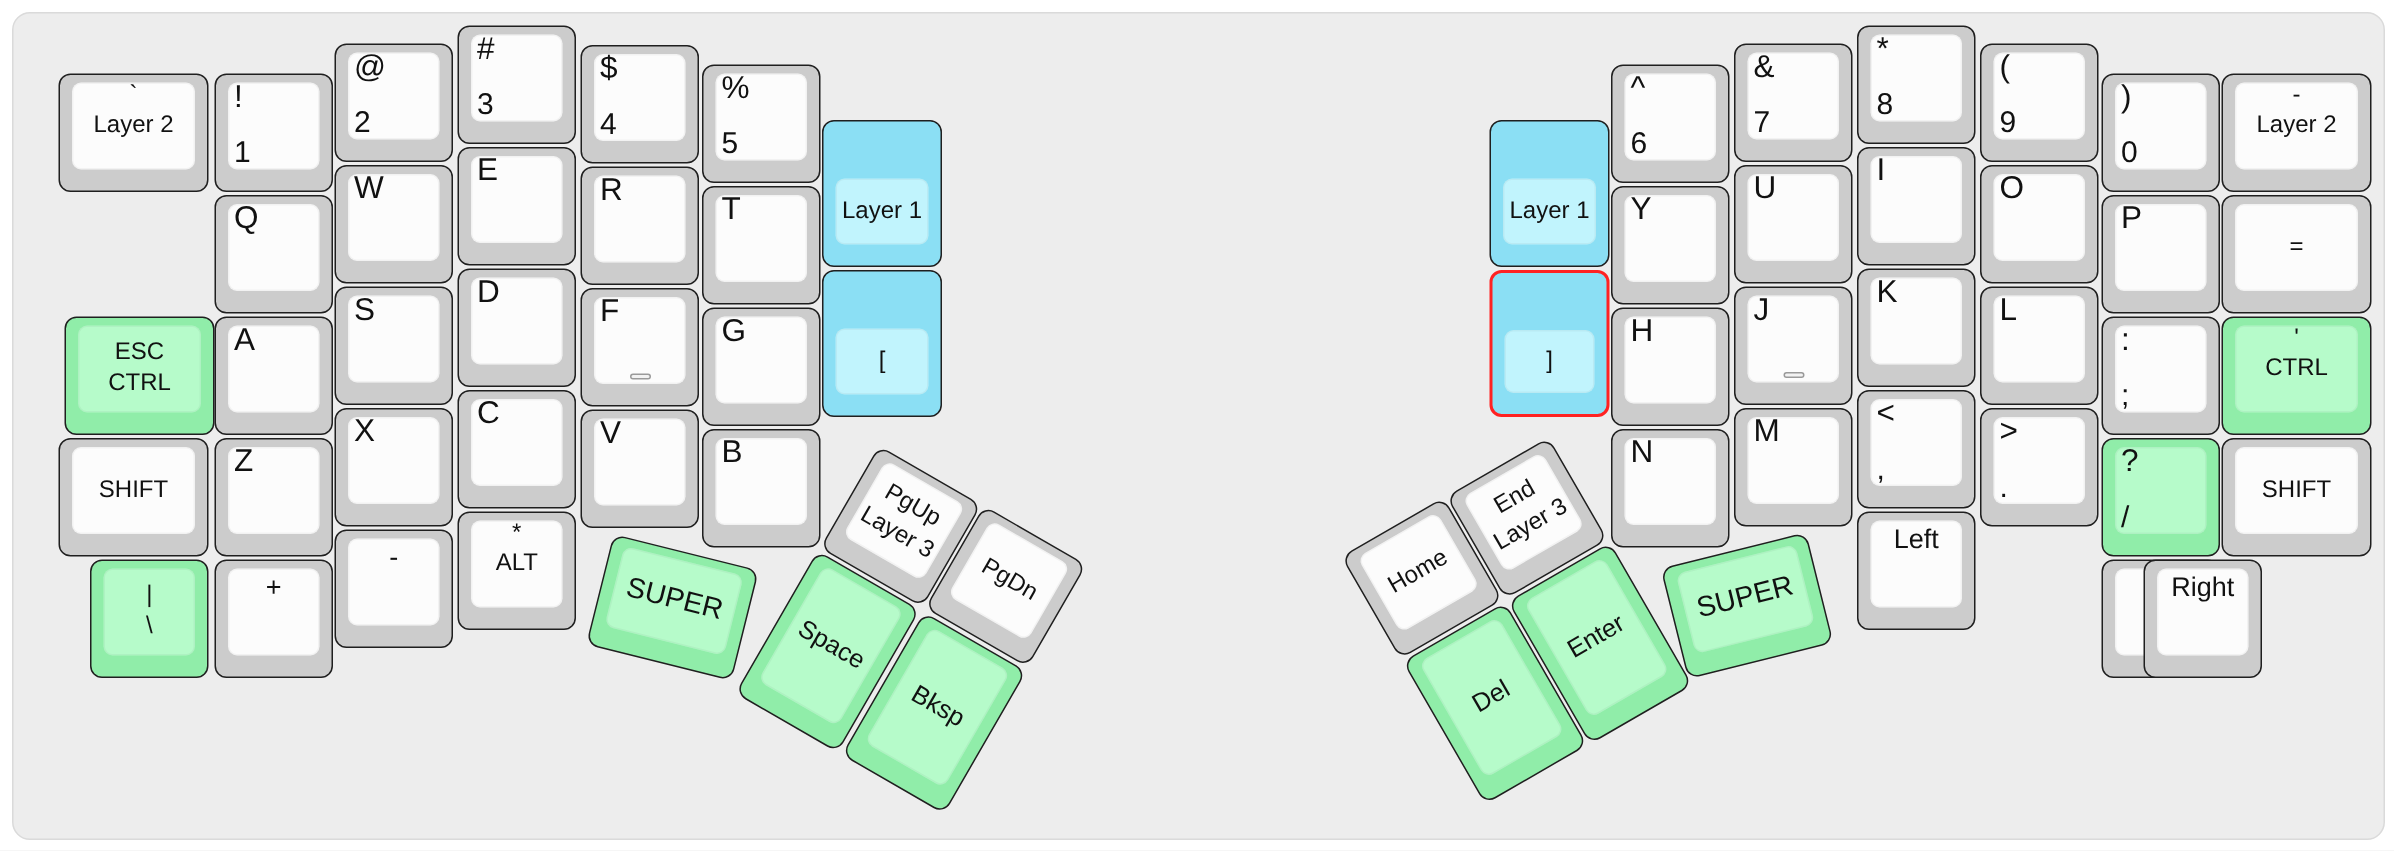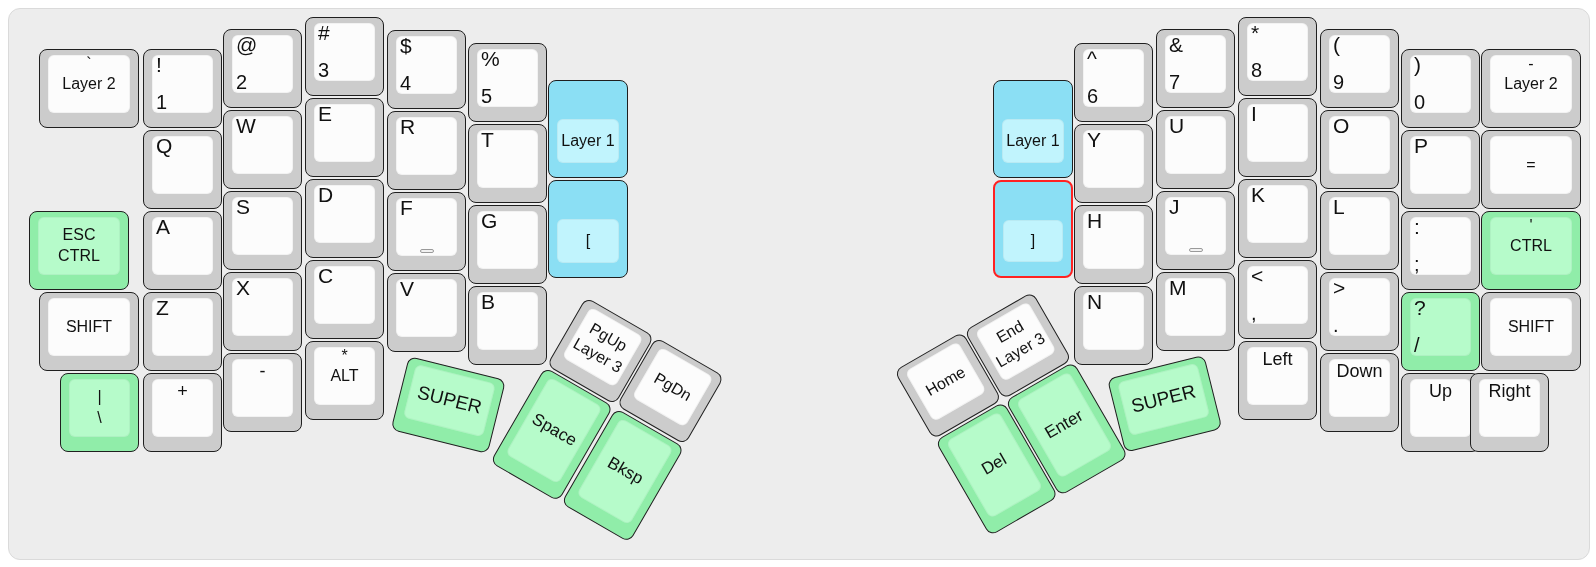--- a/index.html
+++ b/index.html
@@ -52,21 +52,21 @@
 
 <div class="panel">
     <div class="key grey" style="left: 30px; top: 40px; width: 100px; height: 79px;">
       <div class="top">
         <span class="tc">`</span>
         <div class="c">
           <div>Layer 2</div>
         </div>
       </div>
     </div>
-    <div class="key green" style="left: 20px; top: 202px; width: 100px; height: 79px;">
+    <div class="key green" style="left: 34px; top: 202px; width: 100px; height: 79px;">
       <div class="top">
         <div class="c">
           <div>ESC</div>
           <div>CTRL</div>
         </div>
       </div>
     </div>
     <div class="key grey" style="left: 30px; top: 283px; width: 100px; height: 79px;">
       <div class="top">
         <div class="c">
@@ -361,27 +361,20 @@
       <div class="top">
         <span class="tl">L</span>
       </div>
     </div>
     <div class="key grey" style="left: 1311px; top: 263px; width: 79px; height: 79px;">
       <div class="top">
         <span class="tl">&gt;</span>
         <span class="bl">.</span>
       </div>
     </div>
-    <div class="key grey" style="left: 1311px; top: 344px; width: 79px; height: 79px;">
-      <div class="top">
-        <div class="c c-top">
-          <div>Down</div>
-        </div>
-      </div>
-    </div>
     <div class="key grey" style="left: 1392px; top: 40px; width: 79px; height: 79px;">
       <div class="top">
         <span class="tl">)</span>
         <span class="bl">0</span>
       </div>
     </div>
     <div class="key grey" style="left: 1392px; top: 121px; width: 79px; height: 79px;">
       <div class="top">
         <span class="tl">P</span>
       </div>
@@ -428,21 +421,21 @@
         </div>
       </div>
     </div>
     <div class="key grey" style="left: 1472px; top: 283px; width: 100px; height: 79px;">
       <div class="top">
         <div class="c">
           <div>SHIFT</div>
         </div>
       </div>
     </div>
-    <div class="key grey" style="left: 1461px; top: 364px; width: 79px; height: 79px;">
+    <div class="key grey" style="left: 1420px; top: 364px; width: 79px; height: 79px;">
       <div class="top">
         <div class="c c-top">
           <div>Right</div>
         </div>
       </div>
     </div>
     <div class="key grey" style="left: 885px; top: 362px; width: 79px; height: 79px; transform: rotate(-30deg);">
       <div class="top">
         <div class="c">
           <div>Home</div>

